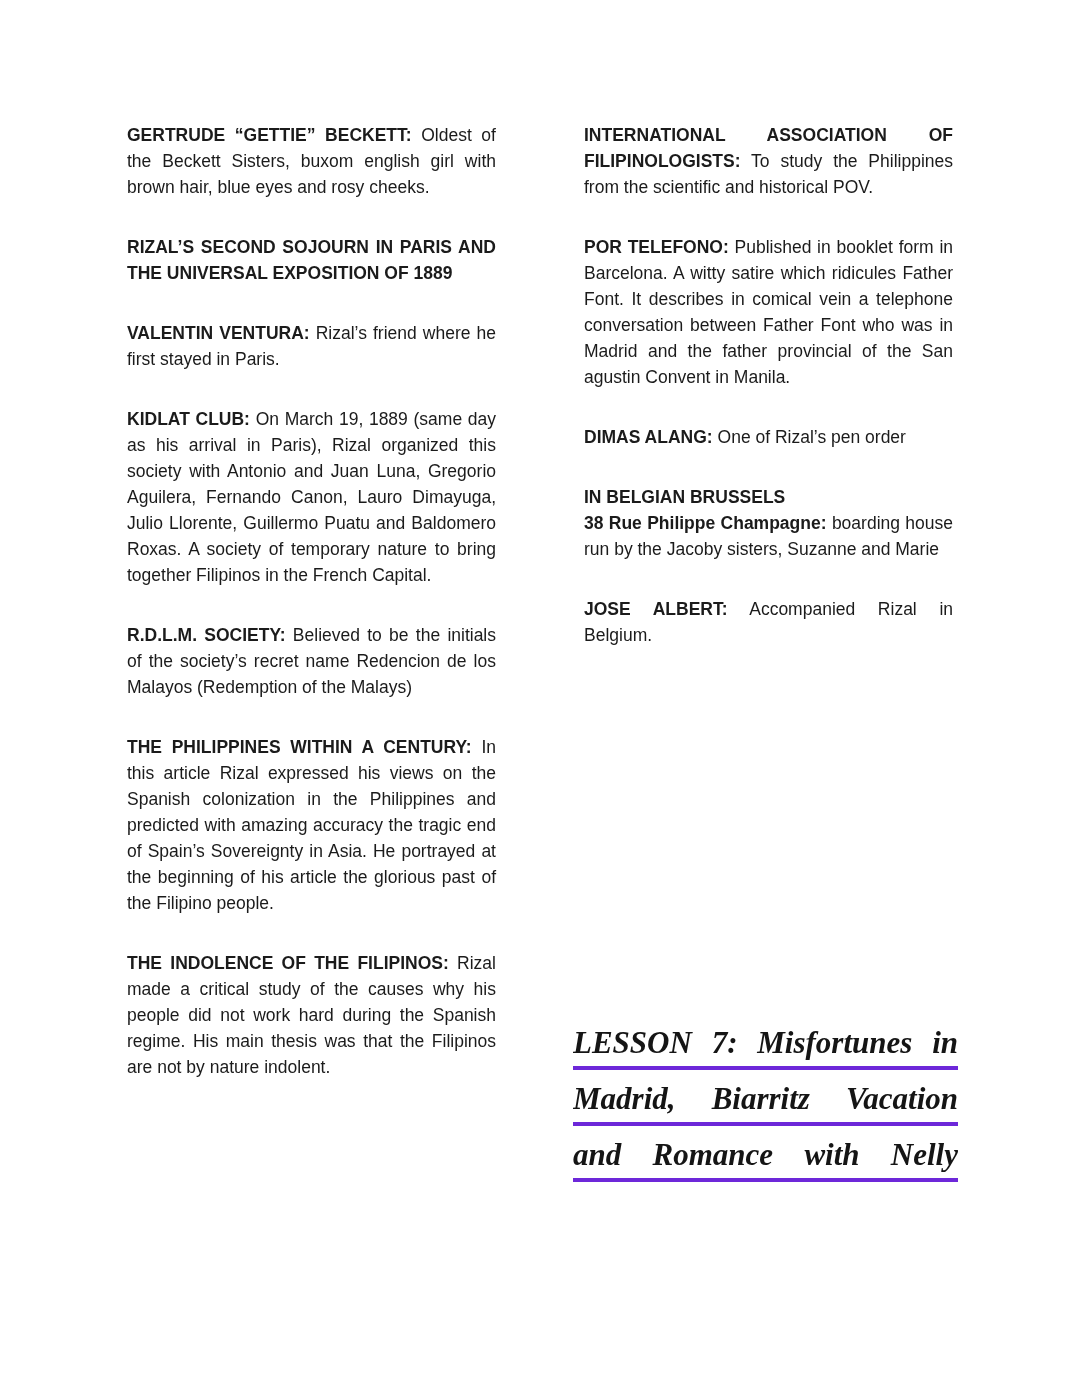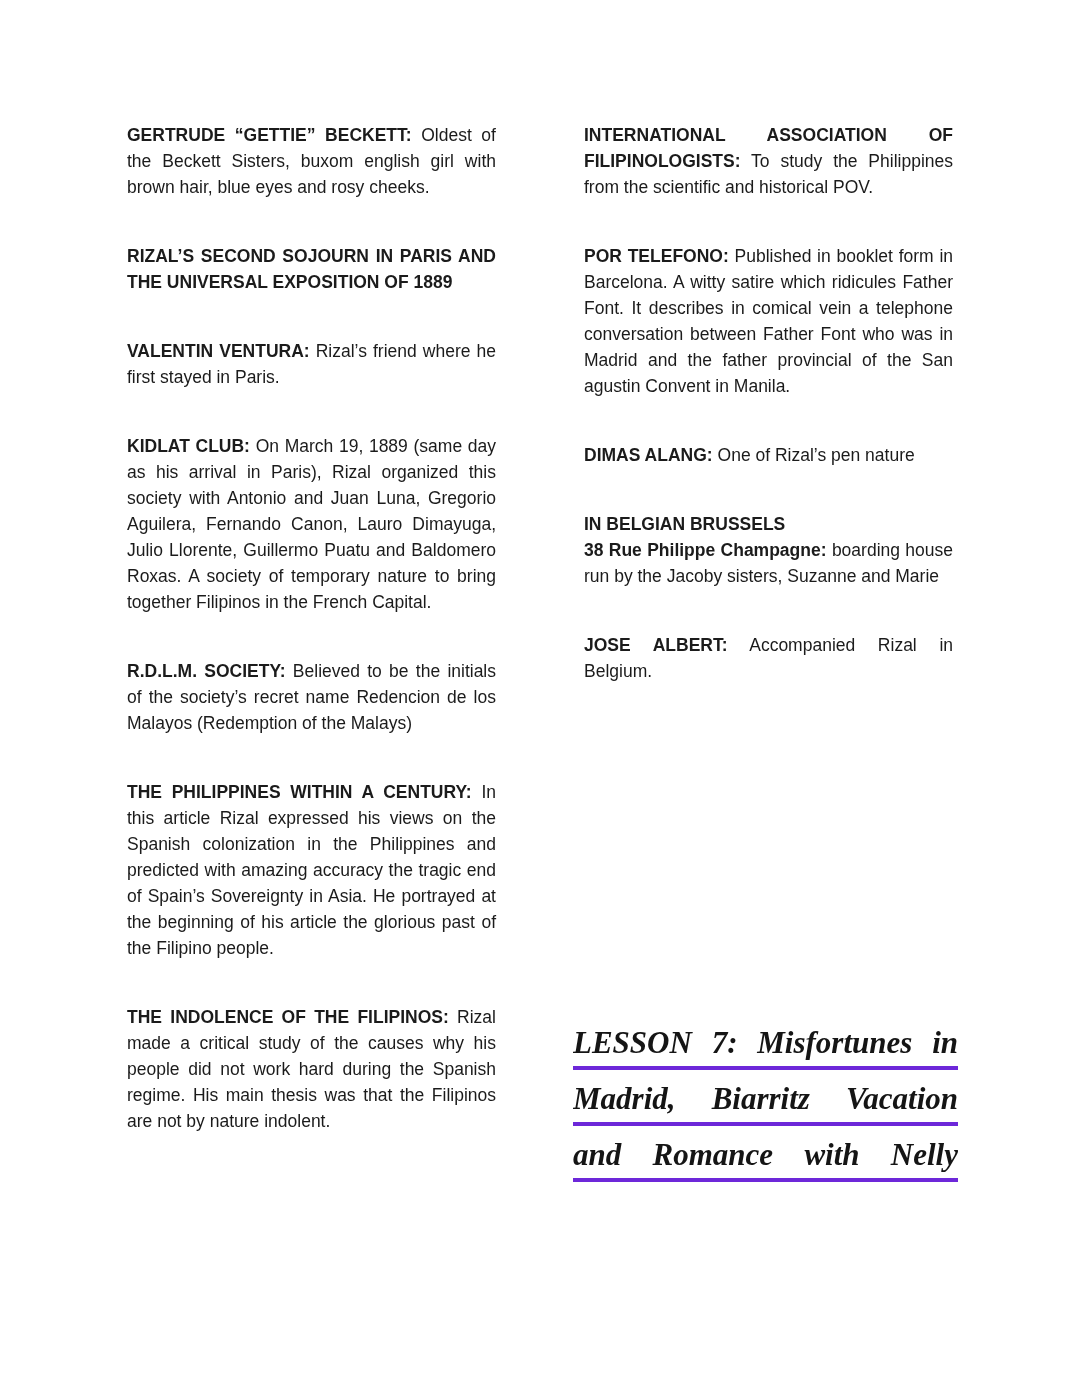--- a/index.html
+++ b/index.html
@@ -21,21 +21,21 @@
     display: flex;
     gap: 88px;
   }
   .col { width: 381px; }
   .entry {
     font-size: 17.5px;
     line-height: 26px;
     text-align: justify;
     text-justify: inter-word;
   }
-  .entry + .entry { margin-top: 43px; }
+  .entry + .entry { margin-top: 34px; }
   .entry b { font-weight: bold; }
   .block { display: block; }
   .lesson {
     position: absolute;
     left: 573px;
     top: 1024px;
     width: 385px;
   }
   .lesson-line {
     font-family: cursive;
@@ -74,21 +74,21 @@
       <p class="entry"><b>THE PHILIPPINES WITHIN A CENTURY:</b> <span>In this article Rizal expressed his views on the Spanish colonization in the Philippines and predicted with amazing accuracy the tragic end of Spain’s Sovereignty in Asia. He portrayed at the beginning of his article the glorious past of the Filipino people.</span></p>
 
       <p class="entry"><b>THE INDOLENCE OF THE FILIPINOS:</b> <span>Rizal made a critical study of the causes why his people did not work hard during the Spanish regime. His main thesis was that the Filipinos are not by nature indolent.</span></p>
     </section>
 
     <section class="col">
       <p class="entry"><b>INTERNATIONAL ASSOCIATION OF FILIPINOLOGISTS:</b> <span>To study the Philippines from the scientific and historical POV.</span></p>
 
       <p class="entry"><b>POR TELEFONO:</b> <span>Published in booklet form in Barcelona. A witty satire which ridicules Father Font. It describes in comical vein a telephone conversation between Father Font who was in Madrid and the father provincial of the San agustin Convent in Manila.</span></p>
 
-      <p class="entry"><b>DIMAS ALANG:</b> <span>One of Rizal’s pen nature</span></p>
+      <p class="entry"><b>DIMAS ALANG:</b> <span>One of Rizal’s pen order</span></p>
 
       <p class="entry"><b class="block">IN BELGIAN BRUSSELS</b><b>38 Rue Philippe Champagne:</b> <span>boarding house run by the Jacoby sisters, Suzanne and Marie</span></p>
 
       <p class="entry"><b>JOSE ALBERT:</b> <span>Accompanied Rizal in Belgium.</span></p>
 
     </section>
 
   </div>
 
   <div class="lesson">

